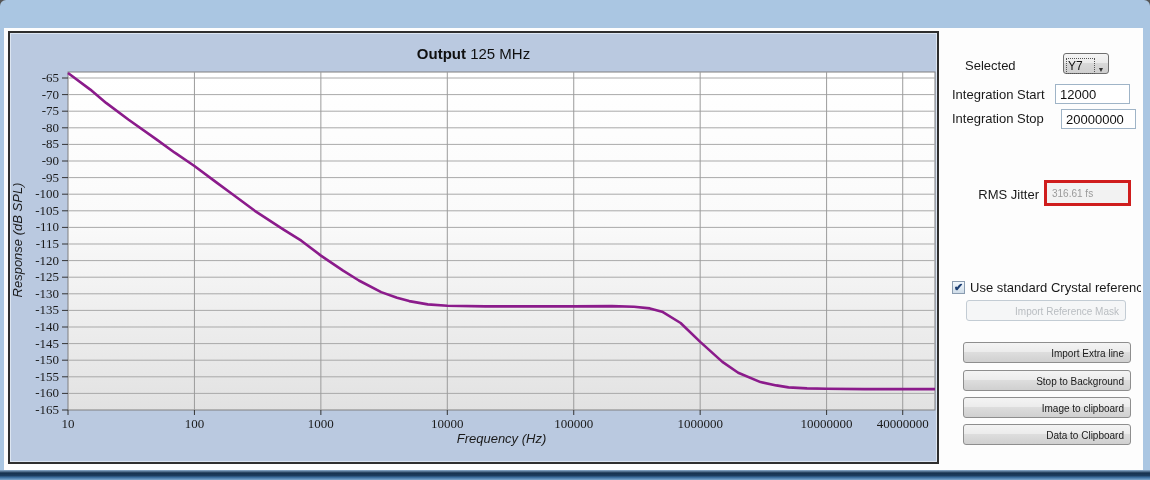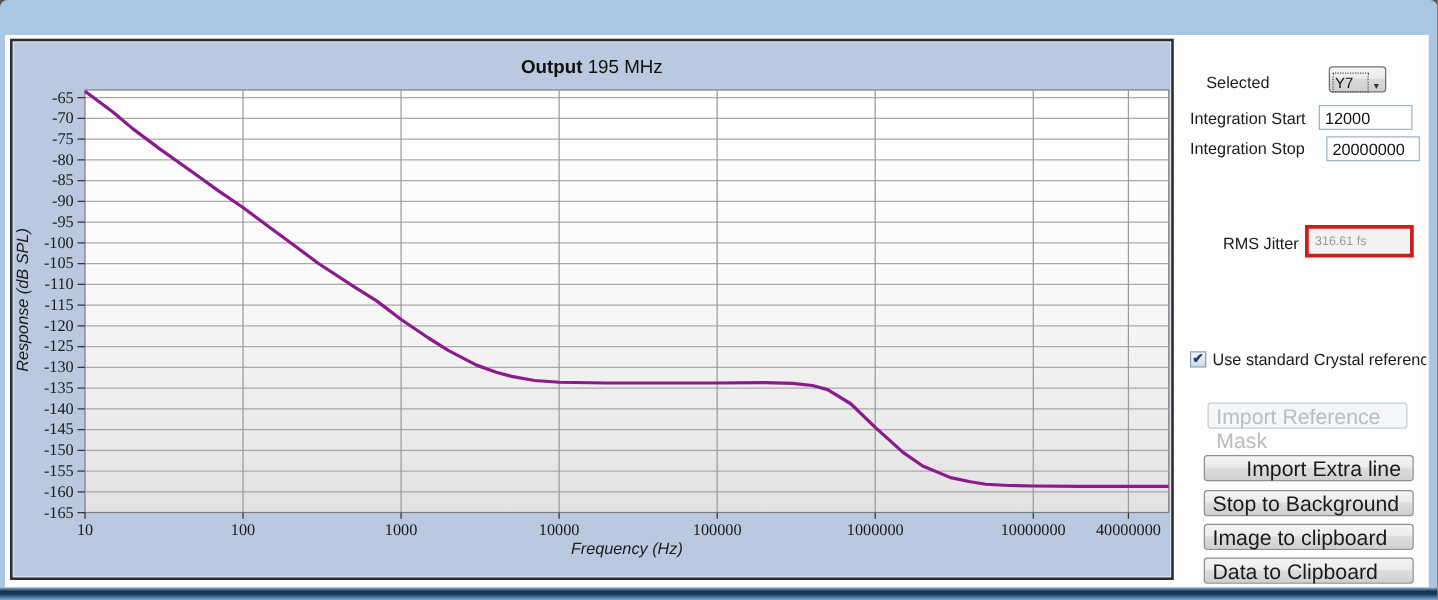--- a/index.html
+++ b/index.html
@@ -44,21 +44,21 @@
   #rms-box{position:absolute;left:1044px;top:180px;width:87px;height:26px;border:3px solid #cf1d1d;
     background:#f2f2f2;display:flex;align-items:center;}
   #rms-value{font-size:10px;color:#9a9a9a;margin-left:5px;white-space:nowrap;}
   #chk-row{position:absolute;left:952px;top:279px;width:189px;height:16px;display:flex;align-items:center;overflow:hidden;}
   #chk{width:13px;height:13px;border:1px solid #8a9cb0;background:linear-gradient(#f2f8fd,#cfdce8);
     display:flex;align-items:center;justify-content:center;flex:0 0 13px;}
   #chk-mark{font-size:11px;line-height:11px;color:#1d3f73;font-weight:bold;}
   #chk-label{font-size:13px;color:#1a1a1a;margin-left:5px;white-space:nowrap;}
   .btn{position:absolute;left:963px;width:168px;height:21px;border:1px solid #8e8e8e;border-radius:3px;
     background:linear-gradient(#f4f4f4,#ececec 45%,#dddddd 50%,#d0d0d0);
-    font-family:"Liberation Sans",sans-serif;font-size:17px;color:#1a1a1a;text-align:left;line-height:19px;margin-top:22px;}
+    font-family:"Liberation Sans",sans-serif;font-size:10px;color:#1a1a1a;text-align:right;line-height:19px;}
   .btn.disabled{left:966px;width:160px;border-color:#c3ccd4;background:#f5f6f7;color:#b9bdc1;}
 </style>
 </head>
 <body>
 
 <div id="win">
 
 
   <div id="client"></div>
 
@@ -158,21 +158,21 @@
           <line x1="816.6040202523728" y1="377" x2="816.6040202523728" y2="382" stroke="#333" stroke-width="1"></line>
           <text x="816.6040202523728" y="395" text-anchor="middle" font-family="Liberation Serif,serif" font-size="13" fill="#1a1a1a">10000000</text>
           <line x1="892.724875228123" y1="39" x2="892.724875228123" y2="377" stroke="#9b9b9b" stroke-width="1"></line>
           <line x1="892.724875228123" y1="377" x2="892.724875228123" y2="382" stroke="#333" stroke-width="1"></line>
           <text x="892.724875228123" y="395" text-anchor="middle" font-family="Liberation Serif,serif" font-size="13" fill="#1a1a1a">40000000</text>
         </g>
         <path d="M58.0 40.0 L80.3 56.6 L96.1 69.9 L118.3 86.5 L146.4 106.4 L164.8 119.7 L184.4 133.0 L206.7 149.6 L222.5 161.2 L244.8 177.8 L272.8 196.1 L291.3 207.7 L310.9 222.6 L333.1 237.6 L348.9 247.5 L371.2 259.1 L387.0 264.8 L399.2 268.1 L417.7 271.4 L437.3 272.8 L475.4 273.4 L525.7 273.4 L563.7 273.4 L601.8 273.1 L624.1 273.7 L639.9 275.4 L652.1 278.7 L670.6 290.0 L690.2 308.9 L712.4 328.9 L728.2 339.8 L750.5 349.1 L766.3 352.4 L778.5 354.4 L797.0 355.4 L816.6 355.8 L854.7 356.1 L892.7 356.1 L925.0 356.1" fill="none" stroke="#8b1b8b" stroke-width="2.6" stroke-linejoin="round"></path>
         <text x="12" y="207" transform="rotate(-90 12 207)" text-anchor="middle" font-family="Liberation Sans,sans-serif" font-style="italic" font-size="13" fill="#1a1a1a">Response (dB SPL)</text>
         <text x="491.5" y="410" text-anchor="middle" font-family="Liberation Sans,sans-serif" font-style="italic" font-size="13" fill="#1a1a1a">Frequency (Hz)</text>
       </svg>
-    <div id="chart-title"><b>Output</b><span> 195 MHz</span></div>
+    <div id="chart-title"><b>Output</b><span> 125 MHz</span></div>
   </div>
 
   <div>
     <div class="plabel" style="left:965px;top:58px;">Selected</div>
     <div id="combo">
       <span id="combo-value">Y7</span>
       <span id="combo-arrow">▼</span>
     </div>
 
     <div class="plabel clip2" style="left:952px;top:88px;">Integration Start</div>

